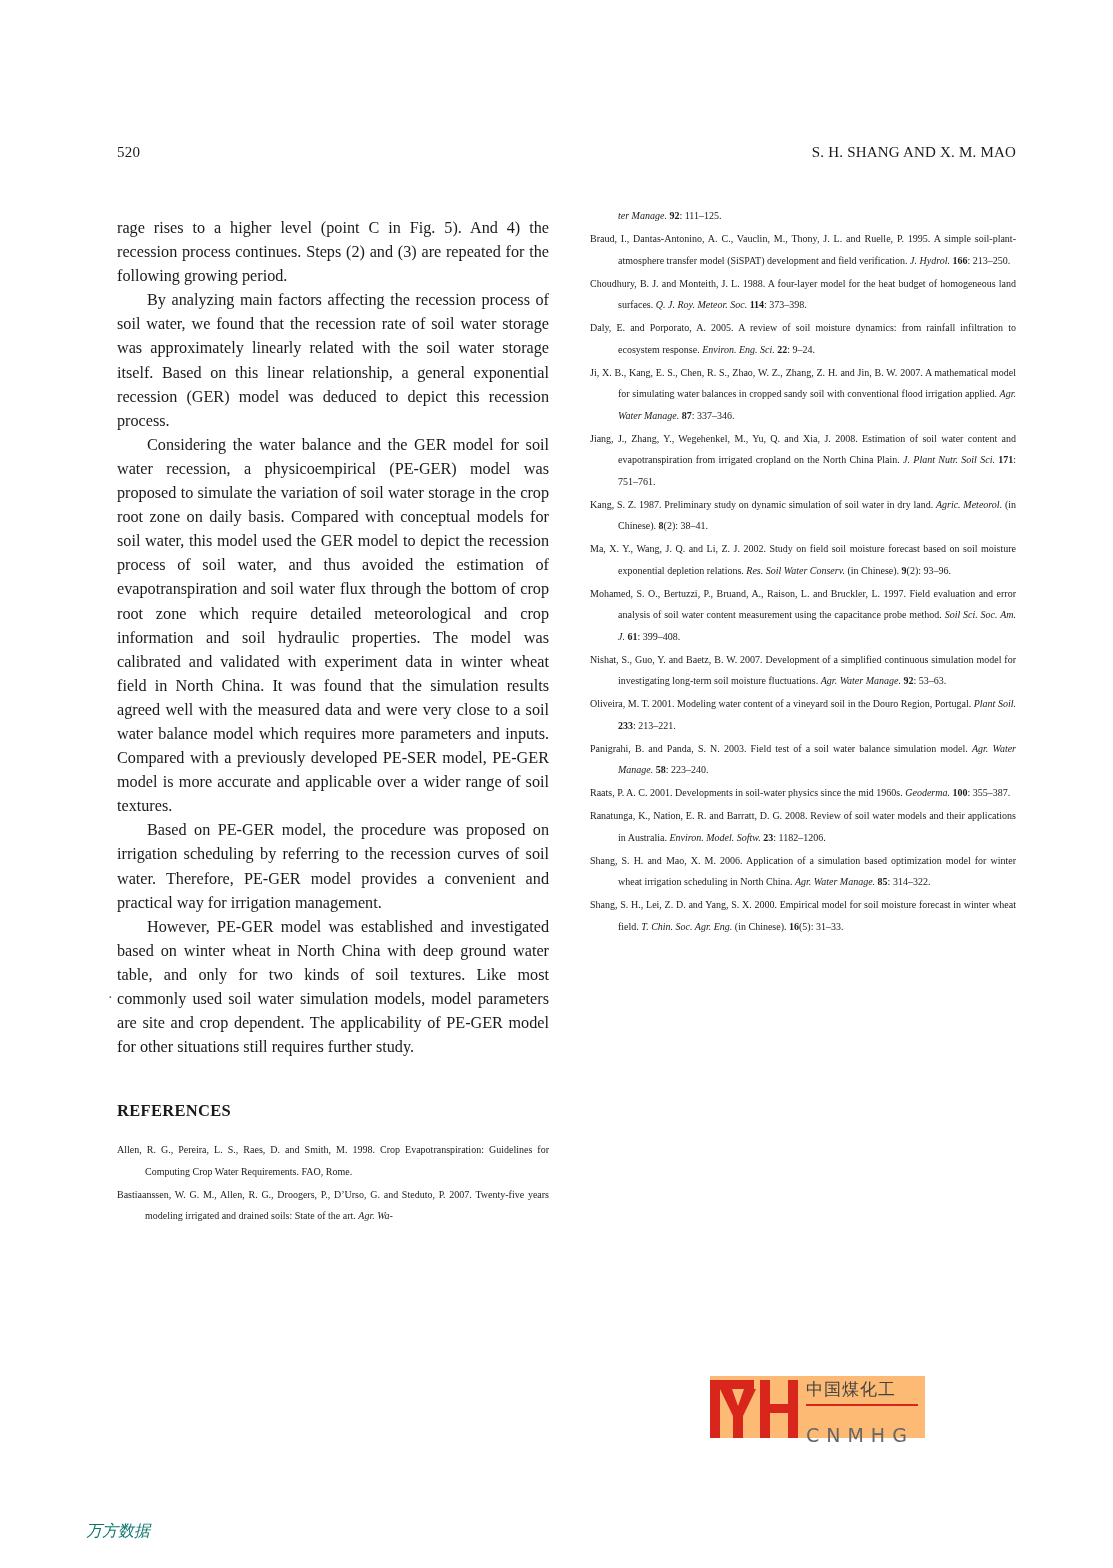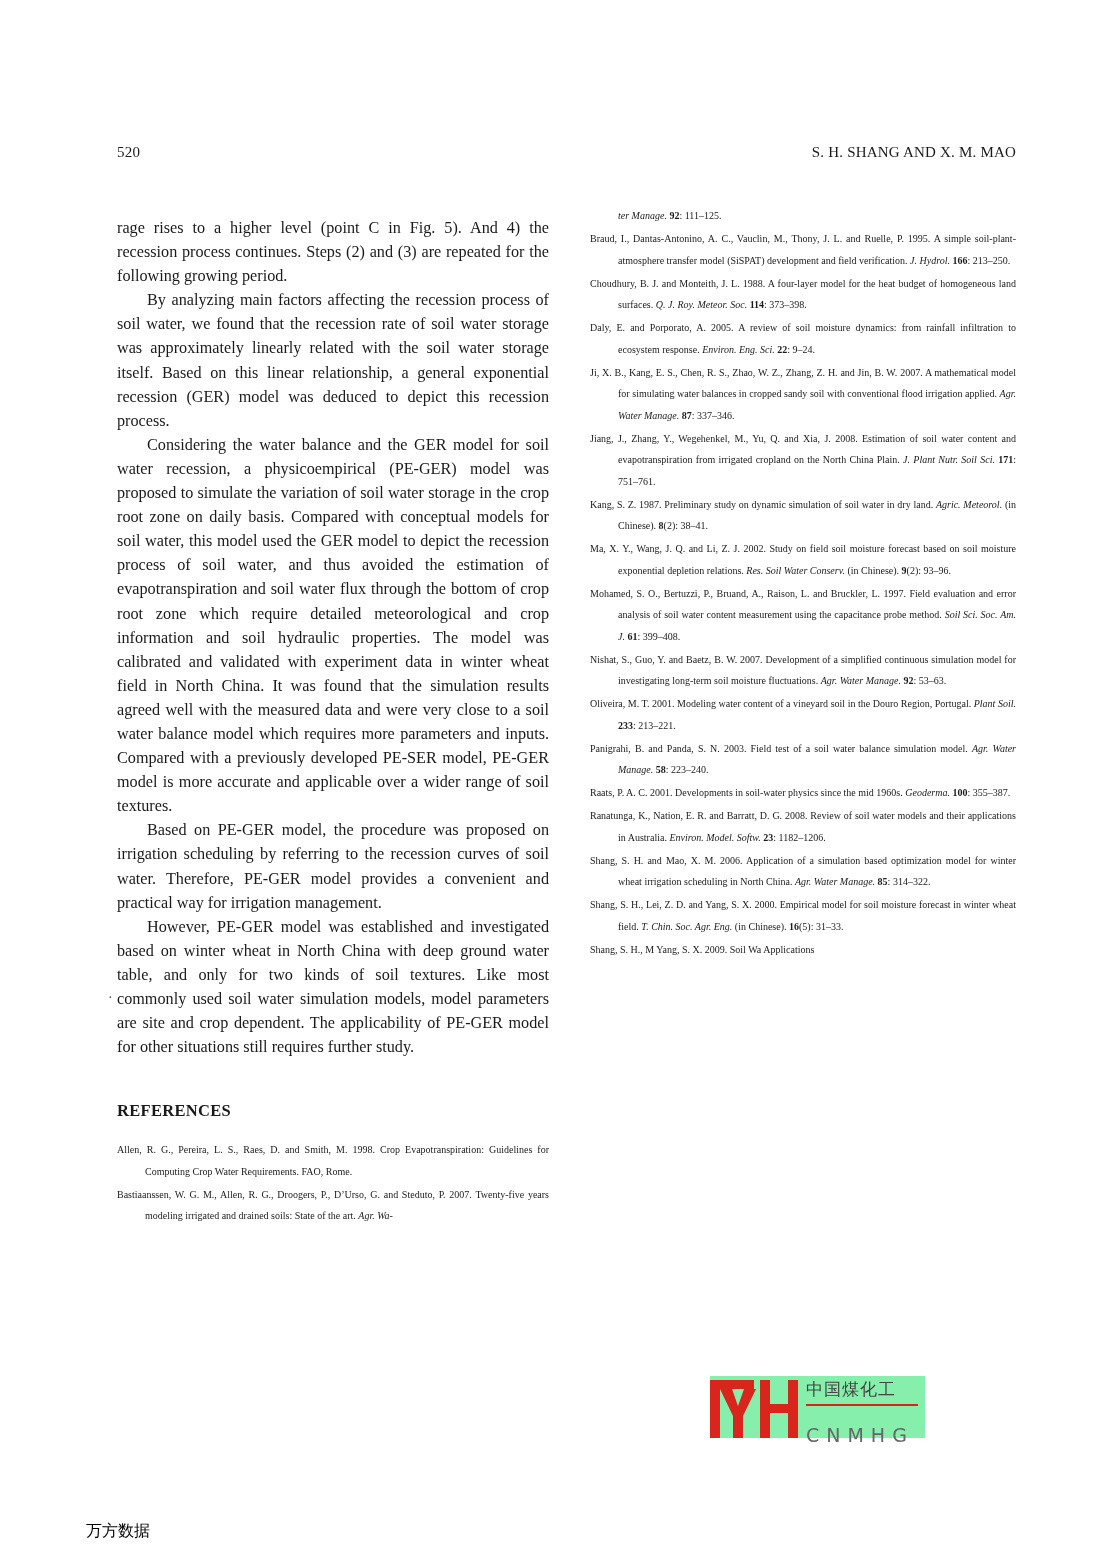--- a/index.html
+++ b/index.html
@@ -14,26 +14,26 @@
   .body-p { margin: 0; font-size: 16.2px; line-height: 24.1px; text-align: justify; text-indent: 30px; }
   .first-p { text-indent: 0; }
   .heading { font-size: 16.5px; letter-spacing: 0.3px; margin: 0; }
   .h-concl { margin-top: 19px; margin-bottom: 18px; }
   .h-refs { margin-top: 42px; margin-bottom: 18px; }
   .ref { font-size: 10px; line-height: 21.5px; text-align: justify; padding-left: 28px; text-indent: -28px; margin: 0 0 1.5px 0; }
   .ref-cont { text-indent: 0; }
   .ref i { font-style: italic; }
   .ref b { font-weight: bold; }
   .margin-dot { position: absolute; left: 108px; top: 990px; font-size: 14px; color: #555; }
-  .logo { position: absolute; left: 710px; top: 1376px; width: 215px; height: 62px; background: #86efac; }
+  .logo { position: absolute; left: 710px; top: 1376px; width: 215px; height: 62px; background: #fdba74; }
   .logo-mark { position: absolute; left: 0; top: 0; }
   .logo-cn { position: absolute; left: 96px; top: 2px; font-family: "DejaVu Sans", sans-serif; font-size: 17px; color: #444; letter-spacing: 1px; }
   .logo-line { position: absolute; left: 96px; top: 28px; width: 112px; height: 2px; background: #d9261c; }
   .logo-en { position: absolute; left: 96px; top: 48px; font-family: "DejaVu Sans", sans-serif; font-size: 19px; color: #666; letter-spacing: 7px; }
-  .footer { position: absolute; left: 86px; top: 1521px; font-family: "DejaVu Sans", sans-serif; font-size: 16px; color: #000000; }
+  .footer { position: absolute; left: 86px; top: 1521px; font-family: "DejaVu Sans", sans-serif; font-size: 16px; color: #0f766e; font-style: italic; }
 </style>
 </head>
 <body>
 
 <div class="running-head page-num">520</div>
 <div class="running-head authors">S. H. SHANG AND X. M. MAO</div>
 
 <div class="col col-left">
   <p class="body-p first-p">rage rises to a higher level (point C in Fig. 5). And 4) the recession process continues. Steps (2) and (3) are repeated for the following growing period.</p>
   <p class="body-p">By analyzing main factors affecting the recession process of soil water, we found that the recession rate of soil water storage was approximately linearly related with the soil water storage itself. Based on this linear relationship, a general exponential recession (GER) model was deduced to depict this recession process.</p>
@@ -63,21 +63,20 @@
       <p class="ref"><span>Kang, S. Z. 1987.</span>  <span>Preliminary study on dynamic simulation of soil water in dry land.</span> <i>Agric. Meteorol.</i> <span>(in Chinese).</span> <b>8</b><span>(2): 38–41.</span></p>
       <p class="ref"><span>Ma, X. Y., Wang, J. Q. and Li, Z. J. 2002.</span>  <span>Study on field soil moisture forecast based on soil moisture exponential depletion relations.</span> <i>Res. Soil Water Conserv.</i> <span>(in Chinese).</span> <b>9</b><span>(2): 93–96.</span></p>
       <p class="ref"><span>Mohamed, S. O., Bertuzzi, P., Bruand, A., Raison, L. and Bruckler, L. 1997.</span>  <span>Field evaluation and error analysis of soil water content measurement using the capacitance probe method.</span> <i>Soil Sci. Soc. Am. J.</i> <b>61</b><span>: 399–408.</span></p>
       <p class="ref"><span>Nishat, S., Guo, Y. and Baetz, B. W. 2007.</span>  <span>Development of a simplified continuous simulation model for investigating long-term soil moisture fluctuations.</span> <i>Agr.  Water Manage.</i> <b>92</b><span>: 53–63.</span></p>
       <p class="ref"><span>Oliveira, M. T. 2001.</span>  <span>Modeling water content of a vineyard soil in the Douro Region, Portugal.</span> <i>Plant Soil.</i> <b>233</b><span>: 213–221.</span></p>
       <p class="ref"><span>Panigrahi, B. and Panda, S. N. 2003.</span>  <span>Field test of a soil water balance simulation model.</span> <i>Agr.  Water Manage.</i> <b>58</b><span>: 223–240.</span></p>
       <p class="ref"><span>Raats, P. A. C. 2001.</span>  <span>Developments in soil-water physics since the mid 1960s.</span> <i>Geoderma.</i> <b>100</b><span>: 355–387.</span></p>
       <p class="ref"><span>Ranatunga, K., Nation, E. R. and Barratt, D. G. 2008.</span>  <span>Review of soil water models and their applications in Australia.</span> <i>Environ. Model. Softw.</i> <b>23</b><span>: 1182–1206.</span></p>
       <p class="ref"><span>Shang, S. H. and Mao, X. M. 2006.</span>  <span>Application of a simulation based optimization model for winter wheat irrigation scheduling in North China.</span> <i>Agr.  Water Manage.</i> <b>85</b><span>: 314–322.</span></p>
       <p class="ref"><span>Shang, S. H., Lei, Z. D. and Yang, S. X. 2000.</span>  <span>Empirical model for soil moisture forecast in winter wheat field.</span> <i>T. Chin. Soc. Agr. Eng.</i> <span>(in Chinese).</span> <b>16</b><span>(5): 31–33.</span></p>
-      <p class="ref"><span>Shang, S. H., M</span>  <span>Yang, S. X. 2009. Soil Wa</span> <span>Applications</span></p>
     </div>
 </div>
 
 <div class="logo">
   <svg class="logo-mark" width="90" height="62" viewBox="0 0 90 62">
     <g id="logo-g" fill="#d9261c">
       <rect x="0" y="4" width="10" height="58"></rect>
       <rect x="0" y="4" width="44" height="9"></rect>
       <polygon points="10,13 22,13 28,30 34,13 46,13 33,40 33,62 23,62 23,40"></polygon>
       <rect x="50" y="4" width="10" height="58"></rect>

